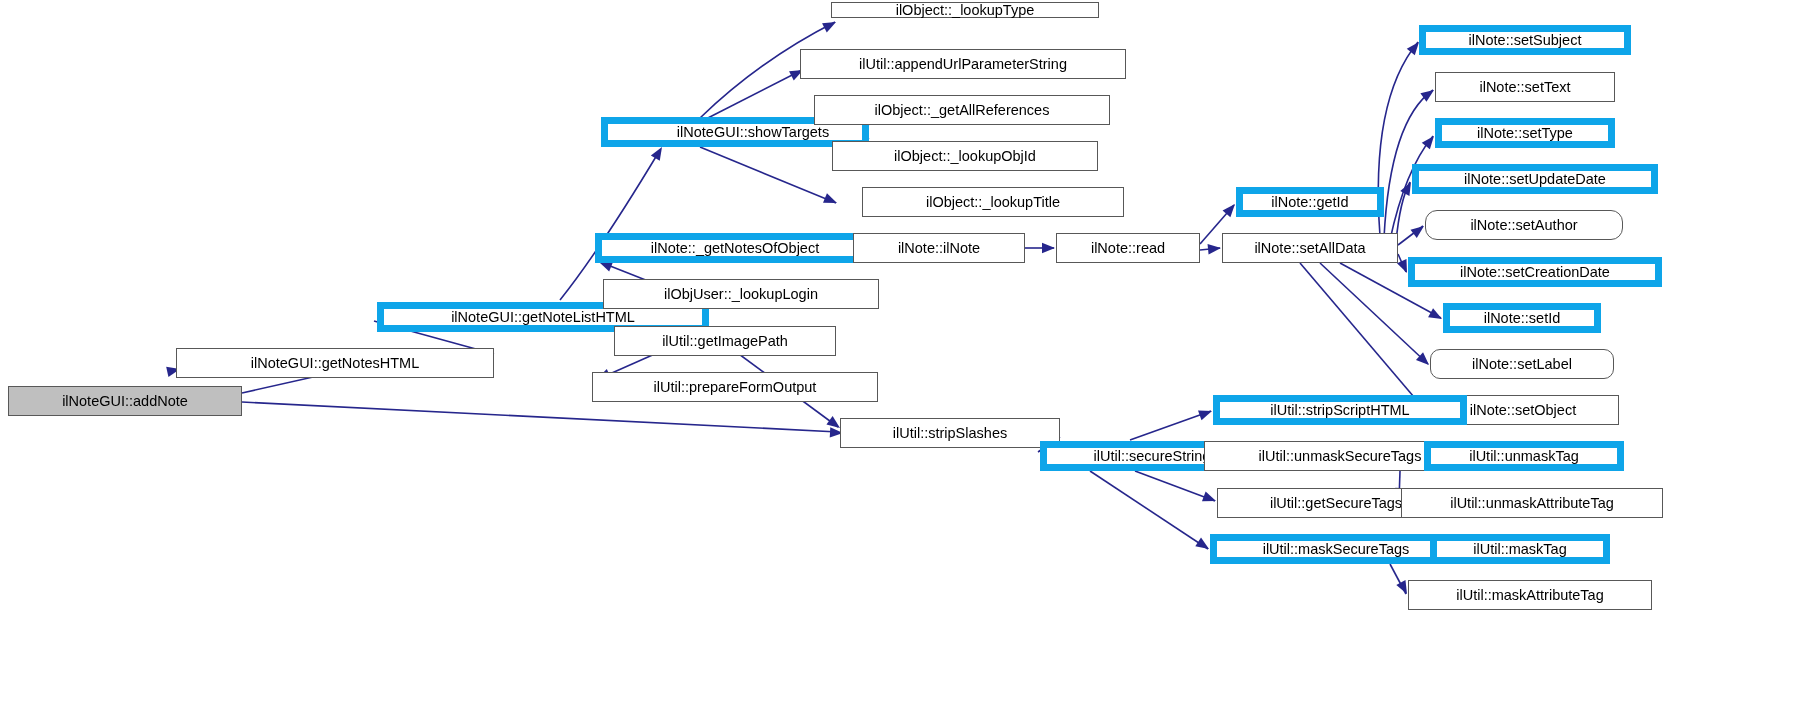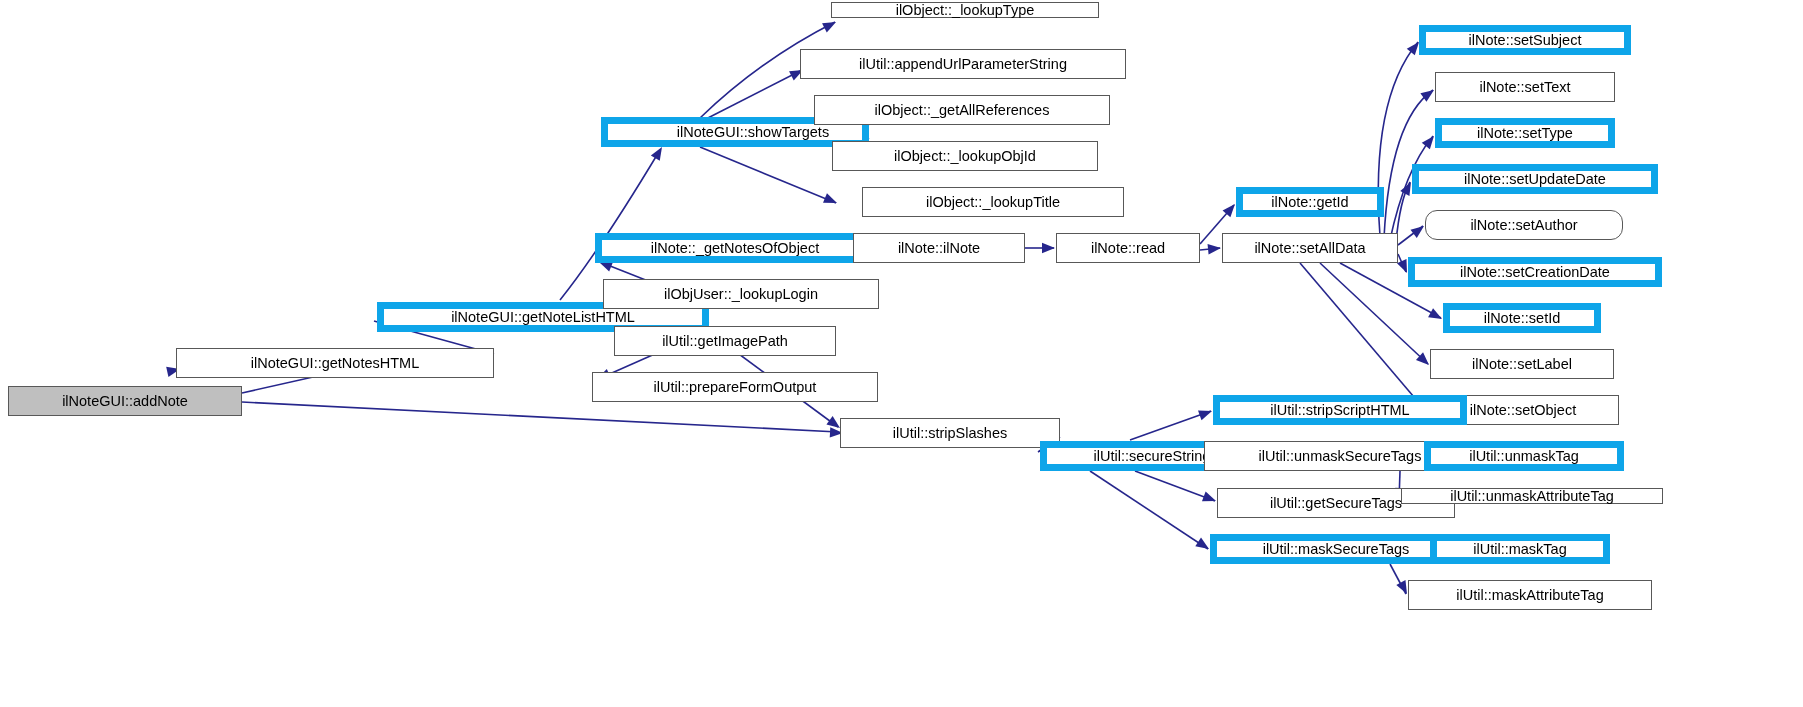--- a/index.html
+++ b/index.html
@@ -273,42 +273,42 @@
       </div>
       <div class="node thick" style="left: 1425px; top: 210px; width: 198px; height: 30px; background: rgb(255, 255, 255); border-radius: 12px;">
         <span class="node-label">ilNote::setAuthor</span>
       </div>
       <div class="node" style="left: 1408px; top: 257px; width: 254px; height: 30px; background: rgb(255, 255, 255);">
         <span class="node-label">ilNote::setCreationDate</span>
       </div>
       <div class="node" style="left: 1443px; top: 303px; width: 158px; height: 30px; background: rgb(255, 255, 255);">
         <span class="node-label">ilNote::setId</span>
       </div>
-      <div class="node thick" style="left: 1430px; top: 349px; width: 184px; height: 30px; background: rgb(255, 255, 255);">
+      <div class="node thick" style="left: 1430px; top: 349px; width: 184px; height: 30px; background: rgb(255, 255, 255); border-radius: 10px;">
         <span class="node-label">ilNote::setLabel</span>
       </div>
       <div class="node thick" style="left: 1427px; top: 395px; width: 192px; height: 30px; background: rgb(255, 255, 255);">
         <span class="node-label">ilNote::setObject</span>
       </div>
       <div class="node" style="left: 1213px; top: 395px; width: 254px; height: 30px; background: rgb(255, 255, 255);">
         <span class="node-label">ilUtil::stripScriptHTML</span>
       </div>
       <div class="node thick" style="left: 1204px; top: 441px; width: 272px; height: 30px; background: rgb(255, 255, 255);">
         <span class="node-label">ilUtil::unmaskSecureTags</span>
       </div>
       <div class="node thick" style="left: 1217px; top: 488px; width: 238px; height: 30px; background: rgb(255, 255, 255);">
         <span class="node-label">ilUtil::getSecureTags</span>
       </div>
       <div class="node" style="left: 1210px; top: 534px; width: 252px; height: 30px; background: rgb(255, 255, 255);">
         <span class="node-label">ilUtil::maskSecureTags</span>
       </div>
       <div class="node" style="left: 1424px; top: 441px; width: 200px; height: 30px; background: rgb(255, 255, 255);">
         <span class="node-label">ilUtil::unmaskTag</span>
       </div>
-      <div class="node thick" style="left: 1401px; top: 488px; width: 262px; height: 16px; background: rgb(255, 255, 255);">
+      <div class="node thick" style="left: 1401px; top: 488px; width: 262px; height: 30px; background: rgb(255, 255, 255);">
         <span class="node-label">ilUtil::unmaskAttributeTag</span>
       </div>
       <div class="node" style="left: 1430px; top: 534px; width: 180px; height: 30px; background: rgb(255, 255, 255);">
         <span class="node-label">ilUtil::maskTag</span>
       </div>
       <div class="node thick" style="left: 1408px; top: 580px; width: 244px; height: 30px; background: rgb(255, 255, 255);">
         <span class="node-label">ilUtil::maskAttributeTag</span>
       </div>
     </div>
 </div>

